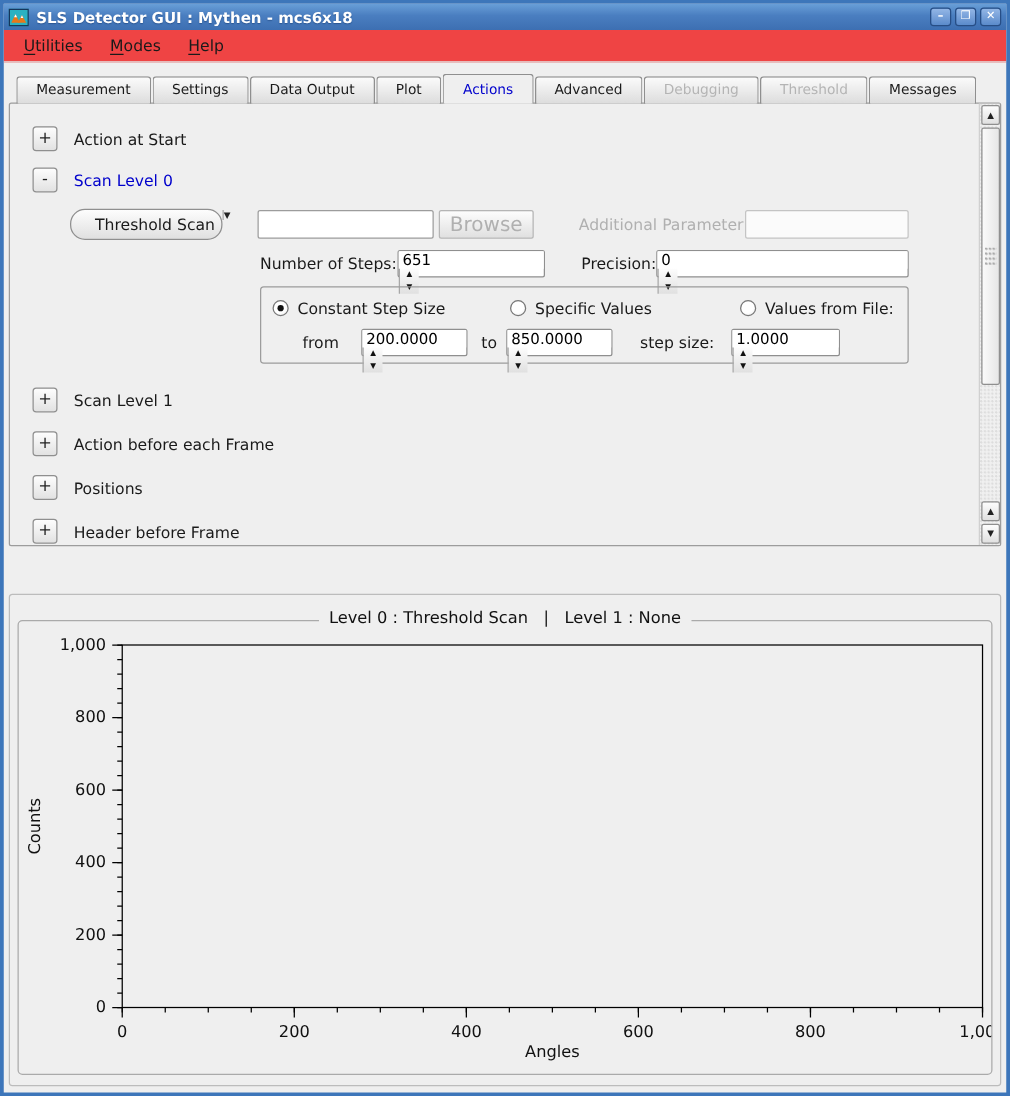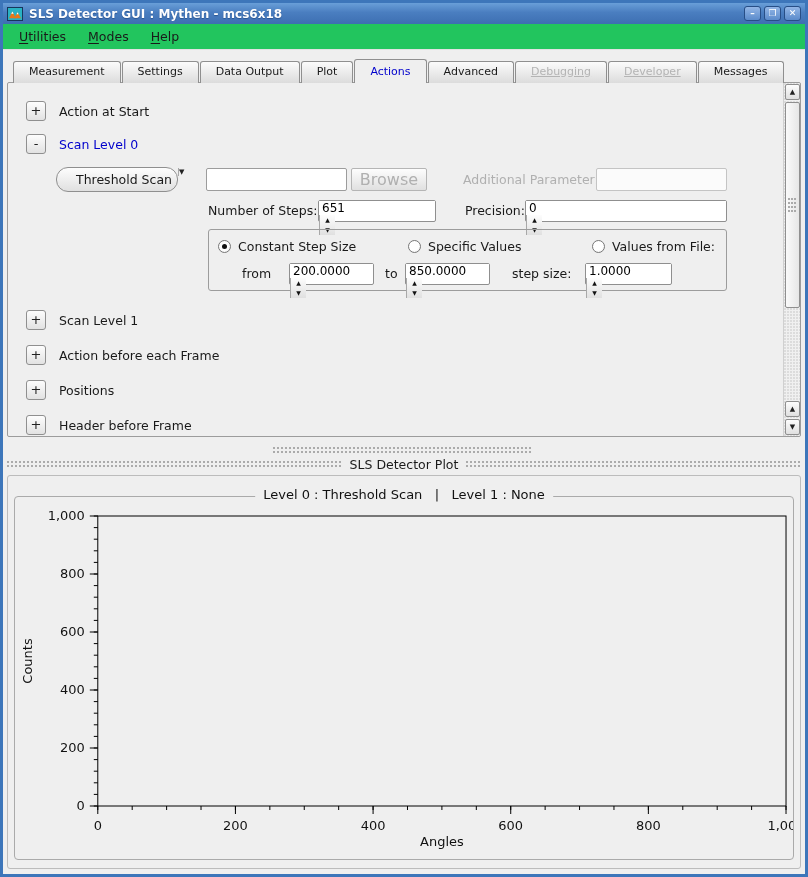--- a/index.html
+++ b/index.html
@@ -25,42 +25,42 @@
   .win-btns { display:flex; gap:3px; }
   .win-btn {
     width:17px; height:15px; border:1px solid #274e86; border-radius:3px;
     background:linear-gradient(180deg,#93b6e6,#5b8bcb);
     color:#fff; font-size:9px; font-weight:bold; line-height:13px; text-align:center; cursor:default;
   }
 
   
   .menubar {
     position:absolute; left:0; top:21px; right:0; height:26px;
-    background:#22c55e; display:flex; align-items:center; padding:0 6px; gap:2px;
+    background:#ef4444; display:flex; align-items:center; padding:0 6px; gap:2px;
     border-bottom:1px solid #e2e2e2;
   }
   .menu-item { padding:3px 10px; font-size:12.5px; }
   .menu-item u { text-underline-offset:2px; }
 
   
   .tab-bar {
     position:absolute; left:10px; top:56px; height:24px; display:flex; align-items:flex-end; z-index:3;
   }
   .tab {
     height:22px; line-height:20px; padding:0 15px; font-size:11px; text-align:center;
     border:1px solid #8f8f8f; border-bottom:none; border-radius:3px 3px 0 0;
     background:linear-gradient(180deg,#fbfbfb,#dcdcdc);
     margin-right:1px; position:relative;
   }
   .tab.active {
     height:24px; line-height:23px;
     background:#efefef; color:#0000cc;
     z-index:4;
   }
-  .tab.disabled { color:#b4b4b4;text-decoration:underline; }
+  .tab.disabled { color:#b4b4b4; }
 
   
   .content-frame {
     position:absolute; left:4px; top:79px; width:794px; height:355px;
     border:1px solid #9c9c9c; border-radius:2px; background:#efefef; z-index:2;
   }
   .section-row { position:absolute; left:18px; display:flex; align-items:center; gap:13px; height:20px; }
   .toggle-btn {
     width:20px; height:20px; border:1px solid #8f8f8f; border-radius:3px;
     background:linear-gradient(180deg,#fdfdfd,#e2e2e2);
@@ -193,21 +193,21 @@
     </div>
 
   <div class="tab-bar">
       <div class="tab normal">Measurement</div>
       <div class="tab normal">Settings</div>
       <div class="tab normal">Data Output</div>
       <div class="tab normal">Plot</div>
       <div class="tab active">Actions</div>
       <div class="tab normal">Advanced</div>
       <div class="tab disabled">Debugging</div>
-      <div class="tab disabled">Developer</div>
+      <div class="tab disabled">Threshold</div>
       <div class="tab normal">Messages</div>
     </div>
 
   <div class="content-frame">
 
     <div class="section-row" style="top:18px;">
       <div class="toggle-btn">+</div>
       <span class="section-label">Action at Start</span>
     </div>
 
@@ -302,28 +302,20 @@
     <div class="vscroll">
       <div class="sb-btn" style="top:1px;">▲</div>
       <div class="sb-thumb" style="top:19px; height:206px;">
         <div class="sb-grip"></div>
       </div>
       <div class="sb-btn" style="bottom:19px;">▲</div>
       <div class="sb-btn" style="bottom:1px;">▼</div>
     </div>
   </div>
 
-  <div class="splitter">
-    <div class="grip-top dots"></div>
-    <div class="mid">
-      <div class="strip dots"></div>
-      <span class="splitter-label">SLS Detector Plot</span>
-      <div class="strip dots"></div>
-    </div>
-  </div>
 
   <div class="plot-panel">
     <div class="plot-groupbox">
       <div class="plot-group-title">Level 0 : Threshold Scan   |   Level 1 : None</div>
       <svg class="plot-svg" id="plot-svg" viewBox="0 0 780 362" preserveAspectRatio="none">
           <rect x="83" y="19" width="690" height="290" fill="none" stroke="#000" stroke-width="1"></rect>
           <line x1="83.0" y1="309" x2="83.0" y2="313" stroke="#000"></line>
           <line x1="117.5" y1="309" x2="117.5" y2="313" stroke="#000"></line>
           <line x1="152.0" y1="309" x2="152.0" y2="313" stroke="#000"></line>
           <line x1="186.5" y1="309" x2="186.5" y2="313" stroke="#000"></line>

